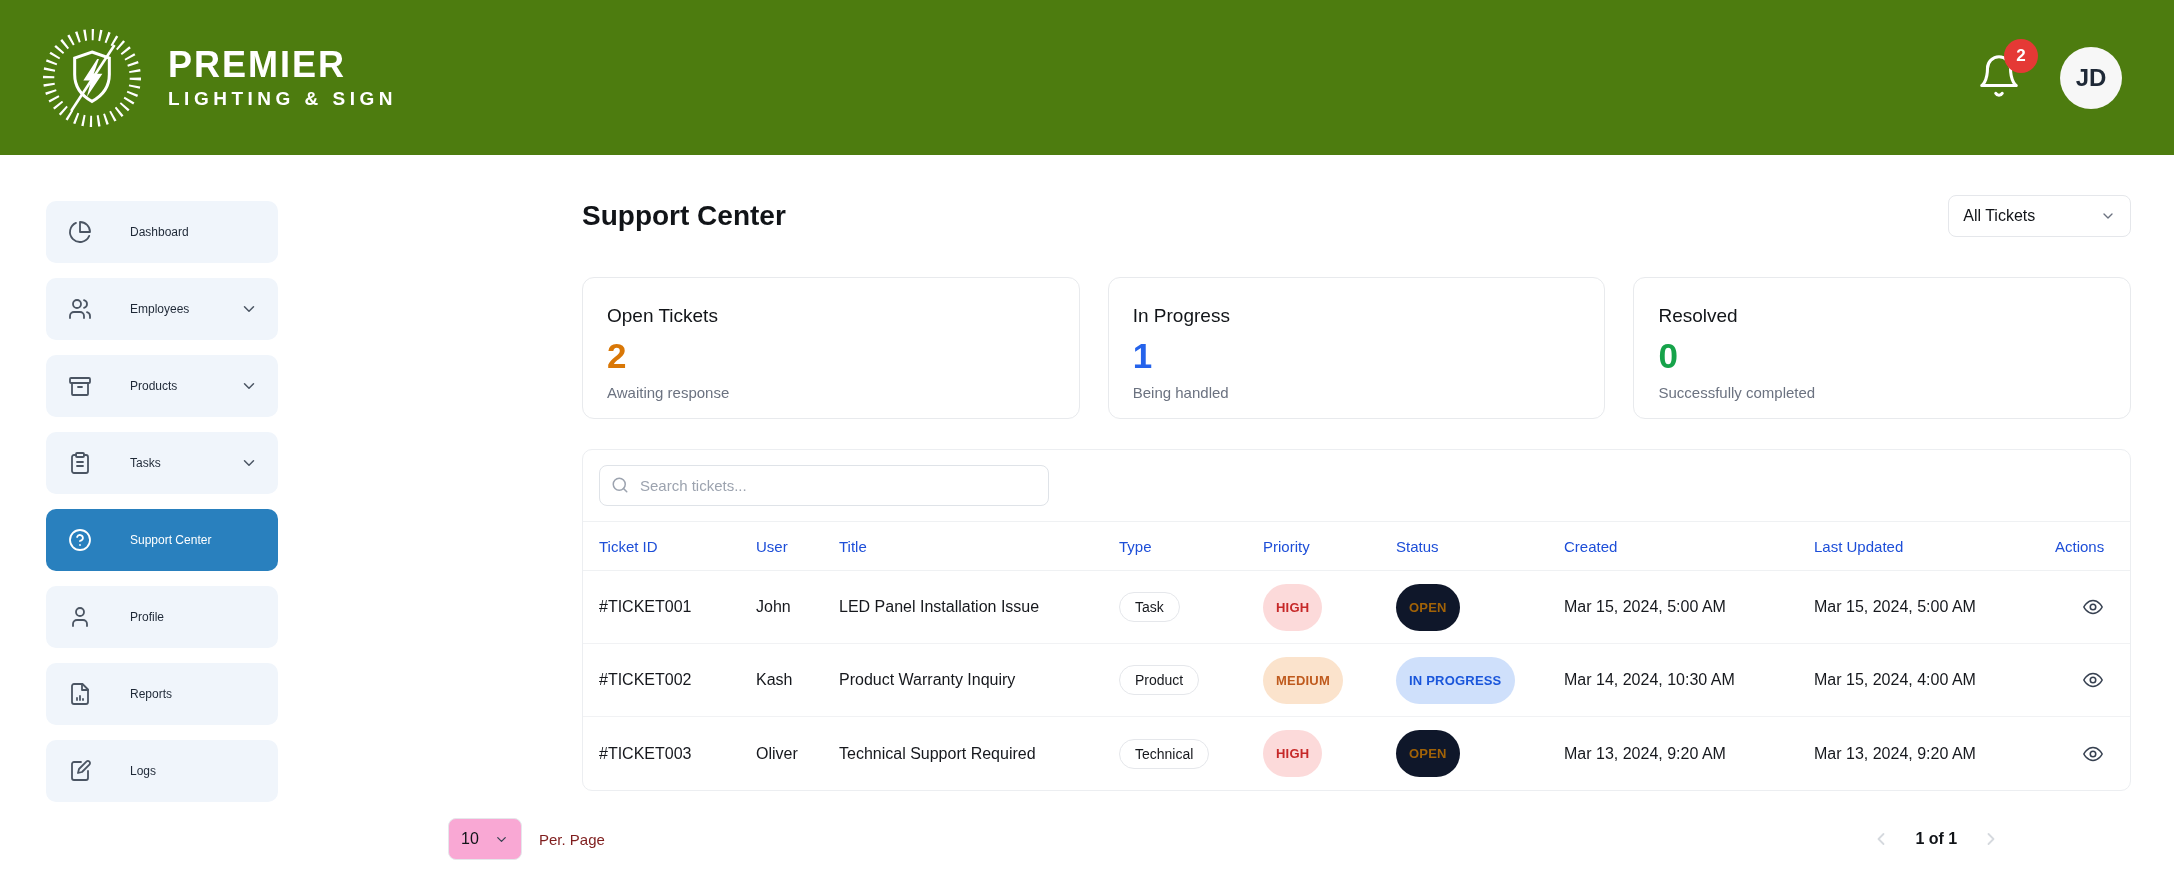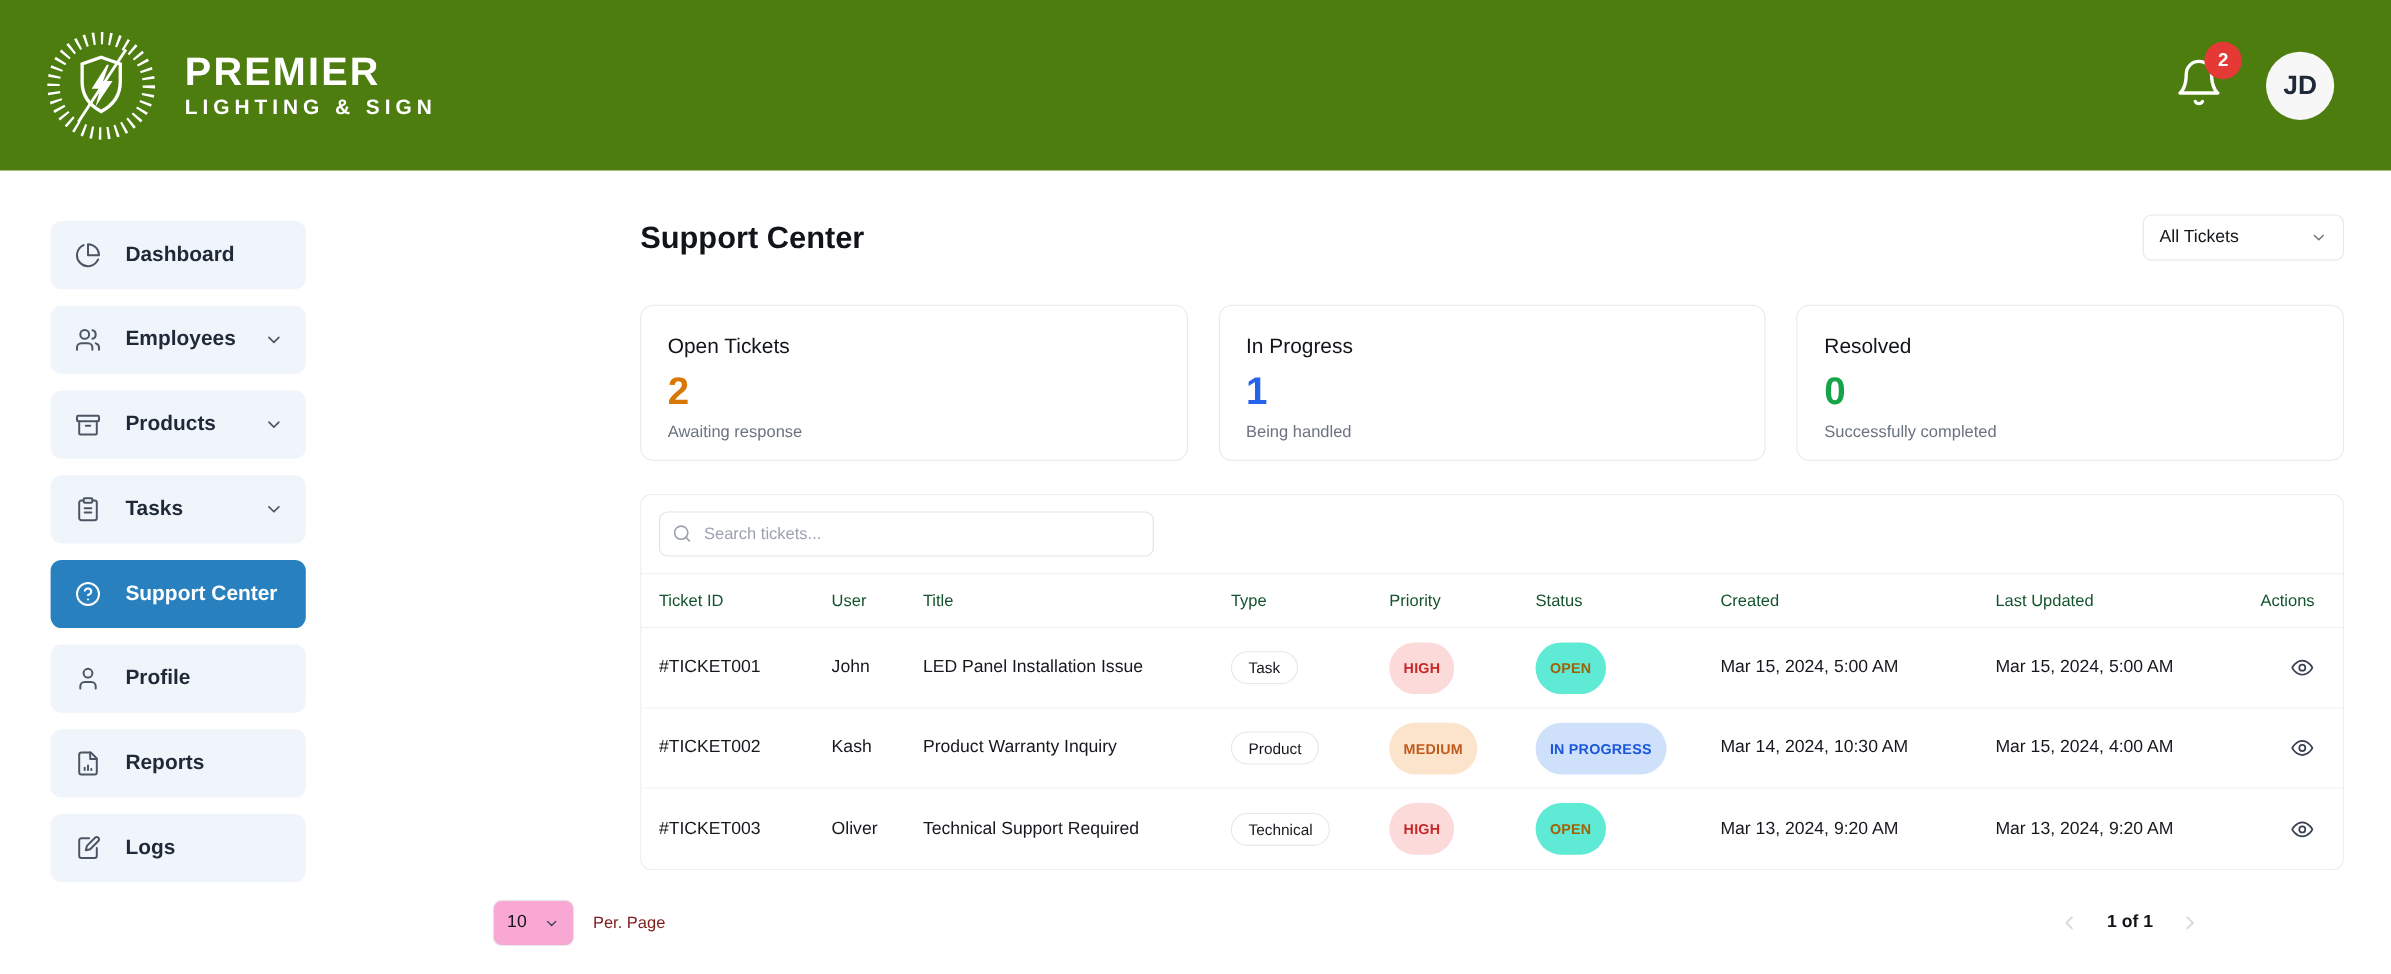--- a/index.html
+++ b/index.html
@@ -51,21 +51,21 @@
     width: 232px; height: 62px;
     background: #F0F5FB;
     border-radius: 10px;
     display: flex; align-items: center;
     padding: 0 20px 0 22px;
     margin-bottom: 15px;
     cursor: pointer;
   }
   .side-item .icon { display: flex; color: #4B5563; }
   .side-item .label {
-    margin-left: 22px; font-size: 19px; color: #1F2937; font-weight: 700;
+    margin-left: 38px; font-size: 12px; color: #1F2937; font-weight: 400;
     white-space: nowrap;
   }
   .side-item .chev { margin-left: auto; display: flex; color: #4B5563; }
   .side-item.active { background: #2980BE; }
   .side-item.active .icon, .side-item.active .label { color: #ffffff; }
 
   .main { flex: 1; padding: 40px 54px 0 128px; }
   .inset { margin-left: 134px; }
 
   
@@ -115,39 +115,39 @@
     display: grid;
     grid-template-columns: 157px 83px 280px 144px 133px 168px 250px 241px 1fr;
     align-items: center;
     padding: 0 16px;
   }
   .thead {
     height: 50px;
     border-top: 1px solid #EFF1F3;
     border-bottom: 1px solid #EFF1F3;
   }
-  .thead .th { font-size: 15px; color: #14532d; font-weight: 400; }
+  .thead .th { font-size: 15px; color: #1d4ed8; font-weight: 400; }
   .thead .th:last-child { text-align: right; padding-right: 10px; }
   .trow { height: 73px; border-bottom: 1px solid #F1F2F4; font-size: 16px; color: #16181D; }
   .trow:last-child { border-bottom: none; }
   .cell-actions { display: flex; justify-content: flex-end; padding-right: 10px; }
   .eye-btn { cursor: pointer; display: flex; color: #374151; }
 
   .badge {
     display: inline-block; border-radius: 999px;
     font-size: 13px; font-weight: 600; letter-spacing: 0.2px;
     padding: 16px 13px;
   }
   .type-badge {
     display: inline-block; border: 1px solid #E5E7EB; border-radius: 999px;
     background: #fff; font-size: 14px; color: #16181D; padding: 6px 15px;
   }
   .badge.high       { background: #FCDADA; color: #C62828; }
   .badge.medium     { background: #FBE3CC; color: #BF5A1D; }
-  .badge.open       { background: #5eead4; color: #A16207; }
+  .badge.open       { background: #0f172a; color: #A16207; }
   .badge.inprogress { background: #CFE0FB; color: #1A56DB; }
 
   
   .pagination-row {
     margin-top: 27px; margin-right: 130px;
     display: flex; align-items: center; justify-content: space-between;
   }
   .perpage { display: flex; align-items: center; }
   .perpage-select {
     width: 74px; height: 42px;

